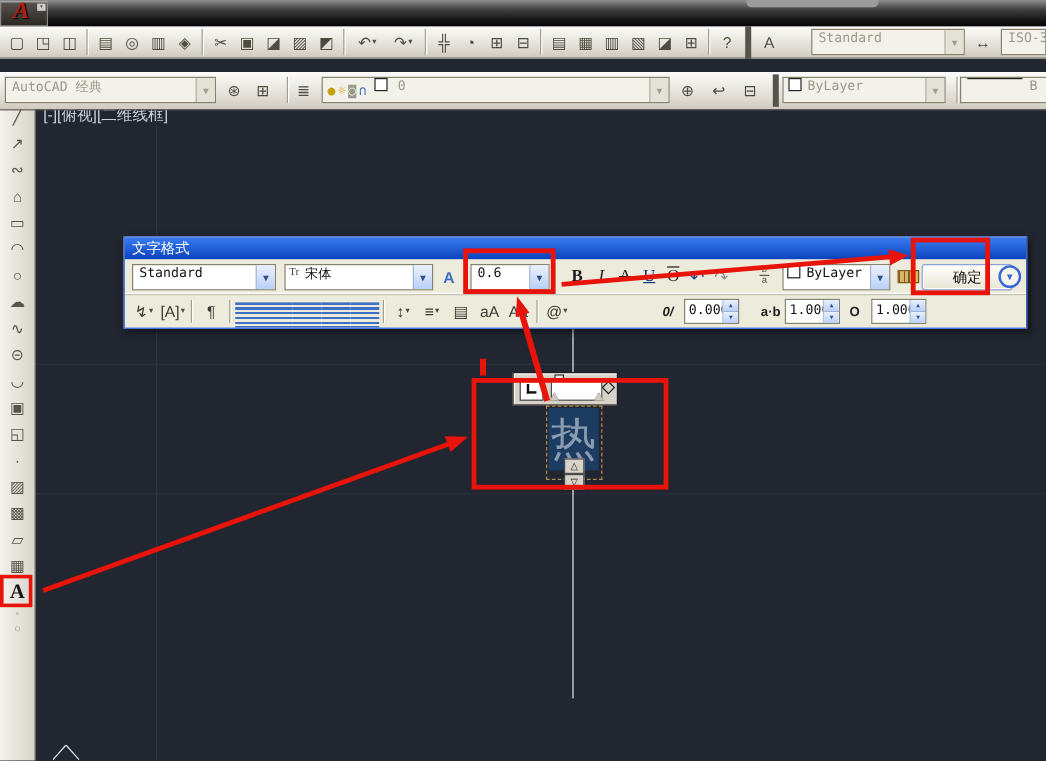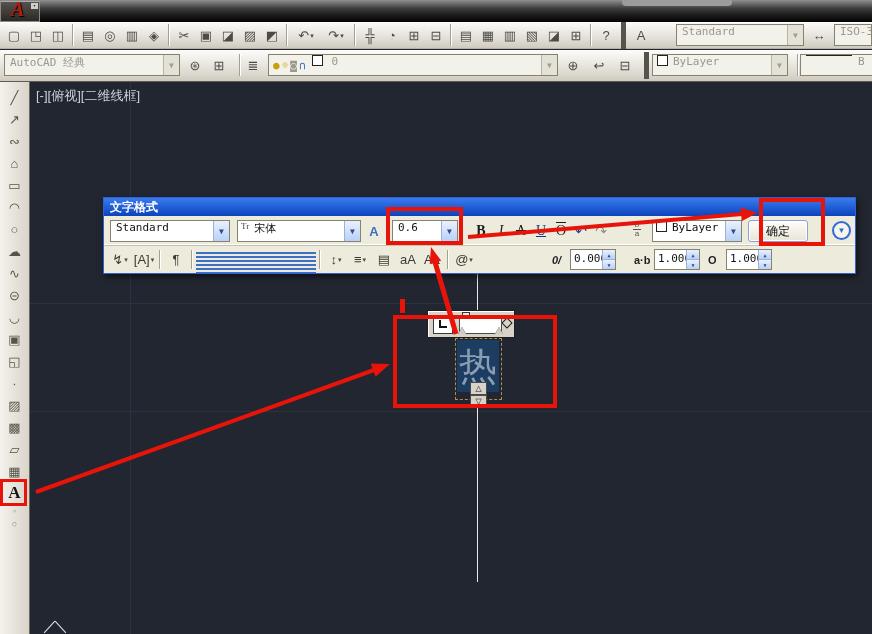--- a/index.html
+++ b/index.html
@@ -17,21 +17,21 @@
            text-shadow:1px 1px 1px #000;}
   .logo .lcaret{position:absolute;right:1px;top:1px;width:7px;height:6px;background:#cfcfcf;font-size:4px;color:#333;
                 display:flex;align-items:center;justify-content:center;}
   .menu-item{color:#f2f2f2;font-size:12px;padding:0 11px;line-height:22px;flex:none;}
   .pill{position:absolute;left:622px;top:0;width:110px;height:6px;background:#9c9c9c;border-radius:0 0 4px 4px;}
 
   
   .tb{position:absolute;left:0;width:872px;background:linear-gradient(#fdfcfa,#ddd9d0 75%,#cfcabf);
       display:flex;align-items:center;z-index:5;}
   .tb1{top:22px;height:27px;border-bottom:1px solid #b3afa4;padding-left:3px;}
-  .tb2{top:50px;height:32px;border-bottom:1px solid #5d5b53;padding-left:30px;}
+  .tb2{top:60px;height:32px;border-bottom:1px solid #5d5b53;padding-left:30px;}
   .tb-btn{width:22px;height:22px;flex:none;display:inline-flex;align-items:center;justify-content:center;
           color:#4d4c43;font-size:13px;line-height:1;}
   .tb-btn.w28{width:30px;}
   .tb-sep{width:0;height:22px;border-left:1px solid #a39f93;border-right:1px solid #fff;margin:0 3px;flex:none;}
   .tb-sep.dark{width:5px;height:27px;background:#55534b;border:none;margin:0 4px;}
   .caret::after{content:"▾";font-size:7px;margin-left:1px;color:#4d4c43;}
   .gold{color:#caa009;}
   .blueic{color:#3d6fc4;}
   .combo{height:22px;background:#fff;border:1px solid #85836f;display:flex;
          font:11px "DejaVu Sans Mono",monospace;color:#111;flex:none;position:relative;overflow:hidden;}
@@ -77,36 +77,36 @@
   .selblock span{color:#8a9cb2;font-size:38px;font-family:"Liberation Serif",serif;line-height:1;}
   .astack{position:absolute;left:440px;top:300px;width:17px;}
   .astack div{height:13px;background:#d7d3c9;border:1px solid #4a4a4a;font-size:8px;color:#222;
               display:flex;align-items:center;justify-content:center;}
   .cross{position:absolute;width:1px;height:16px;background:#dfe3e8;}
 
   
   .dialog{position:absolute;left:103px;top:197px;width:753px;height:77px;background:#edebdc;
           border:1px solid #2f62d8;box-shadow:2px 3px 6px rgba(0,0,0,.55);z-index:10;}
   .dtitle{height:18px;background:linear-gradient(#3a7bf0,#0b43bc);color:#fff;font-size:12px;
-          font-weight:bold;line-height:18px;padding-left:6px;}
+          font-weight:normal;line-height:18px;padding-left:6px;}
   .drow{position:relative;width:100%;}
   .drow1{height:30px;border-bottom:1px solid #c6c2b1;box-shadow:0 -1px 0 #fff inset;}
   .drow2{height:27px;}
   .fmt-letters{position:absolute;left:367px;top:0;height:30px;display:flex;align-items:center;}
   .fmt-letters .tb-btn{width:20px;font-family:"Liberation Serif",serif;font-size:14px;color:#1c1c1c;}
   .fB{font-weight:bold;} .fI{font-style:italic;} .fS{text-decoration:line-through;}
   .fU{text-decoration:underline;color:#14357f !important;} .fO{text-decoration:overline;}
   .fUndo{color:#1c3f8f !important;font-family:"Liberation Sans",sans-serif !important;}
   .fRedo{color:#8e8e88 !important;font-family:"Liberation Sans",sans-serif !important;}
   .stackbtn{position:absolute;left:524px;top:5px;width:18px;height:20px;font-size:8px;color:#555;
             display:flex;flex-direction:column;align-items:center;line-height:1;}
   .stackbtn .st-t{border-bottom:1px solid #555;padding:0 2px;}
   .ruler-ic{position:absolute;left:644px;top:9px;width:18px;height:11px;background:#d9b565;border:1px solid #7a5c20;
             background-image:repeating-linear-gradient(90deg,#7a5c20 0 1px,transparent 1px 4px);}
-  .okbtn{position:absolute;left:644px;top:4px;width:60px;height:22px;border:1px solid #8da0d8;border-radius:3px;
+  .okbtn{position:absolute;left:664px;top:4px;width:76px;height:22px;border:1px solid #8da0d8;border-radius:3px;
          background:linear-gradient(#fefdfa,#e8e5d6);font-size:12px;display:flex;align-items:center;
          justify-content:center;color:#111;box-shadow:inset 0 0 0 1px #fff;}
   .optbtn{position:absolute;left:728px;top:5px;width:19px;height:19px;border:2px solid #3668d8;border-radius:50%;
           color:#3668d8;font-size:8px;display:flex;align-items:center;justify-content:center;background:#f6f5ec;}
   .annot-a{position:absolute;left:262px;top:4px;width:16px;height:22px;display:flex;align-items:center;
            justify-content:center;color:#3d6fc4;font-weight:bold;font-size:13px;}
   .trglyph{font-size:9px;color:#444;font-family:"Liberation Serif",serif;margin-left:3px;flex:none;}
   .r2icons{position:absolute;left:4px;top:0;height:27px;display:flex;align-items:center;}
   .r2icons .tb-btn{width:24px;height:21px;color:#3b3a33;}
   .r2icons .tb-sep{height:19px;}

